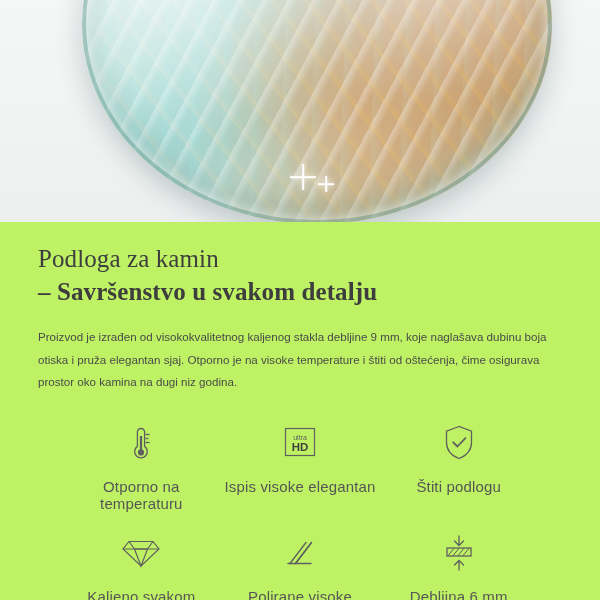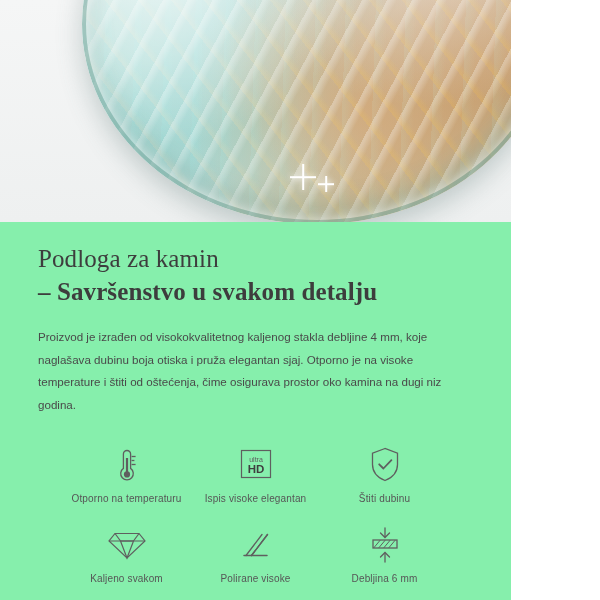--- a/index.html
+++ b/index.html
@@ -8,23 +8,23 @@
   }
   body {
     width: 600px;
     height: 600px;
     background: #ffffff;
     font-family: "Liberation Sans", sans-serif;
     overflow: hidden;
   }
   .page {
     position: relative;
-    width: 511px;
+    width: 600px;
     height: 600px;
-    background: #86efac;
+    background: #bef264;
     overflow: hidden;
   }
 
   
   .hero {
     position: relative;
     width: 600px;
     height: 222px;
     overflow: hidden;
     background: #f3f4f3;
@@ -125,22 +125,22 @@
   }
   .feature-icon {
     width: 46px;
     height: 46px;
     display: flex;
     align-items: center;
     justify-content: center;
     color: #5f5f5f;
   }
   .feature-label {
-    margin-top: 5px;
-    font-size: 10px;
+    margin-top: 12px;
+    font-size: 15px;
     color: #565656;
     letter-spacing: 0.15px;
   }
   svg { display: block; }
 </style>
 </head>
 <body>
 
 <div class="page">
 
@@ -152,21 +152,21 @@
     </div>
     <div class="sparkle s1"></div>
     <div class="sparkle s2"></div>
   </div>
 
   <div class="content">
     <h1 class="title">
       <span>Podloga za kamin</span>
       <span class="line2">– Savršenstvo u svakom detalju</span>
     </h1>
-    <p class="desc">Proizvod je izrađen od visokokvalitetnog kaljenog stakla debljine 4 mm, koje naglašava dubinu boja otiska i pruža elegantan sjaj. Otporno je na visoke temperature i štiti od oštećenja, čime osigurava prostor oko kamina na dugi niz godina.</p>
+    <p class="desc">Proizvod je izrađen od visokokvalitetnog kaljenog stakla debljine 9 mm, koje naglašava dubinu boja otiska i pruža elegantan sjaj. Otporno je na visoke temperature i štiti od oštećenja, čime osigurava prostor oko kamina na dugi niz godina.</p>
 
     <div class="features">
 
       <div class="feature">
         <div class="feature-icon">
           <svg width="30" height="38" viewBox="0 0 30 38" fill="none" stroke="#5f5f5f" stroke-width="1.3">
             <path d="M15 4.5a3.6 3.6 0 0 0-3.6 3.6v14.3a6.3 6.3 0 1 0 7.2 0V8.1A3.6 3.6 0 0 0 15 4.5z"></path>
             <circle cx="15" cy="28.4" r="3.1" fill="#5f5f5f" stroke="none"></circle>
             <rect x="13.9" y="12" width="2.2" height="14" fill="#5f5f5f" stroke="none"></rect>
             <line x1="19.6" y1="10.5" x2="23.6" y2="10.5"></line>
@@ -188,21 +188,21 @@
         <div class="feature-label">Ispis visoke elegantan</div>
       </div>
 
       <div class="feature">
         <div class="feature-icon">
           <svg width="36" height="40" viewBox="0 0 36 40" fill="none" stroke="#5f5f5f" stroke-width="1.3">
             <path d="M18 3.5 5.5 8.2v11.2c0 7.5 5.2 13.1 12.5 16.1 7.3-3 12.5-8.6 12.5-16.1V8.2L18 3.5z"></path>
             <path d="M12.2 19.3l4.2 4.2 8-8.4" stroke-width="1.8" stroke-linecap="round" stroke-linejoin="round"></path>
           </svg>
         </div>
-        <div class="feature-label">Štiti dubinu</div>
+        <div class="feature-label">Štiti podlogu</div>
       </div>
 
       <div class="feature">
         <div class="feature-icon">
           <svg width="40" height="34" viewBox="0 0 40 34" fill="none" stroke="#5f5f5f" stroke-width="1.2">
             <path d="M8 5.5h24l6 7.5L20 30 2 13z"></path>
             <path d="M2 13h36"></path>
             <path d="M8 5.5 13.5 13 20 30 26.5 13 32 5.5"></path>
             <path d="M13.5 13h13"></path>
           </svg>

